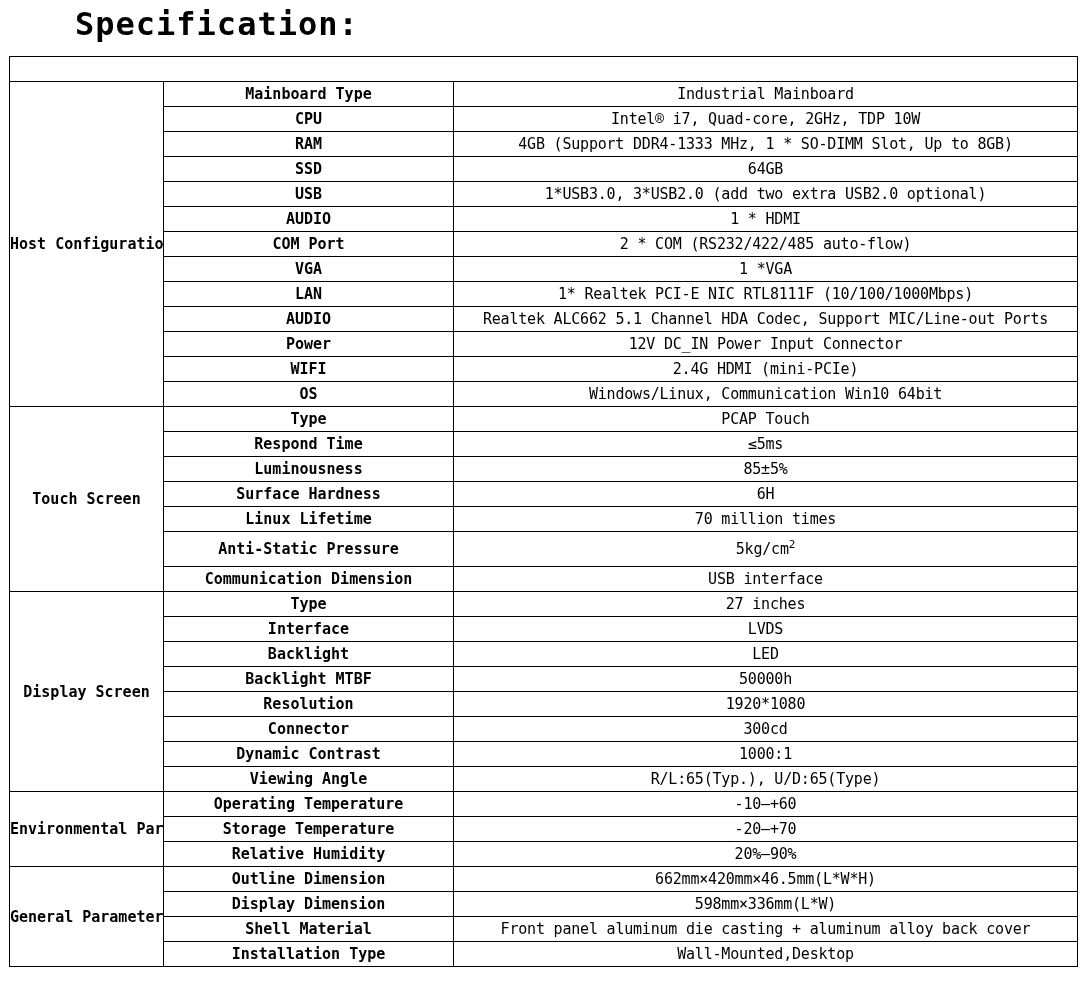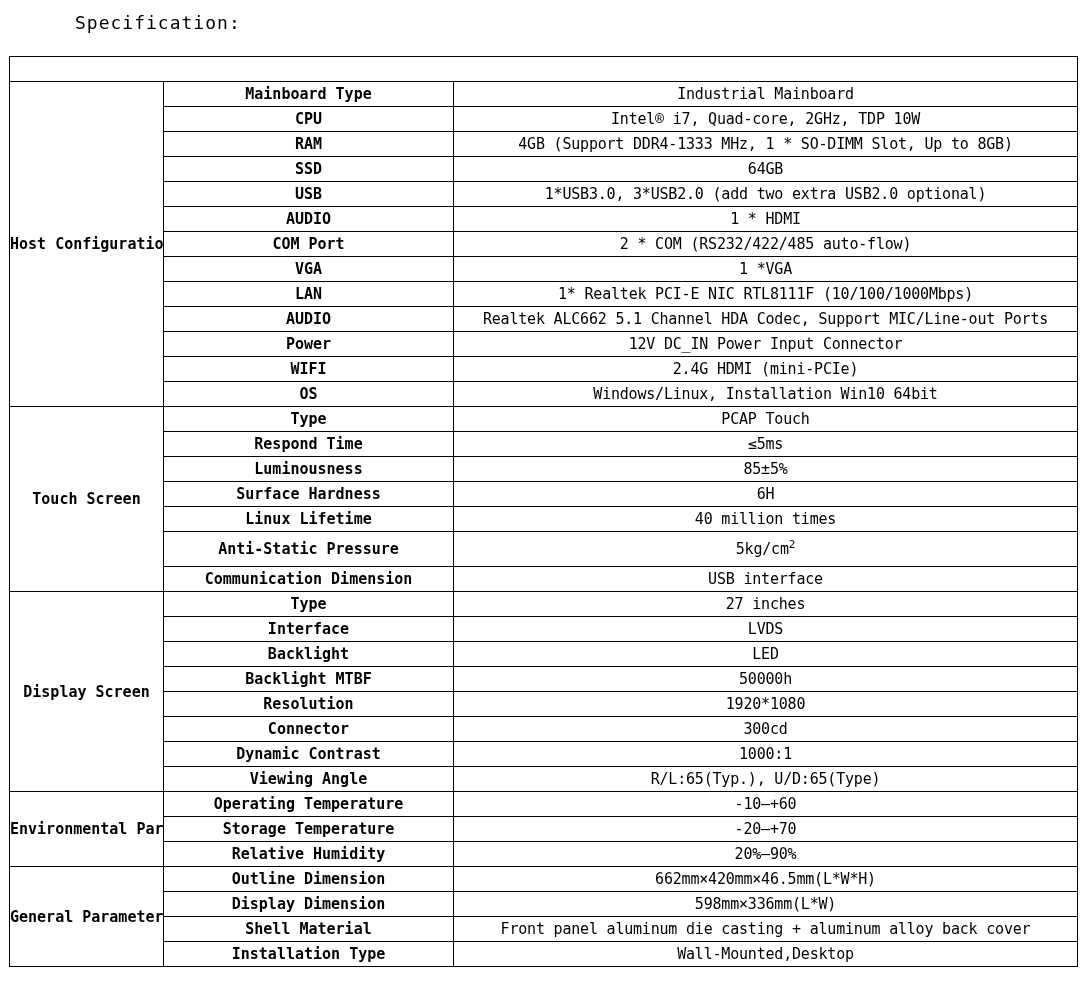--- a/index.html
+++ b/index.html
@@ -2,22 +2,22 @@
 <html><head>
 <meta charset="utf-8">
 <style>
   html, body { margin: 0; padding: 0; background: #ffffff; }
   body {
     width: 1086px; height: 981px; position: relative; overflow: hidden;
     font-family: "DejaVu Sans Mono", "Liberation Mono", monospace;
     color: #000;
   }
   .title {
-    position: absolute; left: 75px; top: 12px;
-    font-size: 18px; letter-spacing: 1px; font-weight: normal;
+    position: absolute; left: 75px; top: 5px;
+    font-size: 32px; letter-spacing: 1px; font-weight: bold;
   }
   table.spec {
     position: absolute; left: 9px; top: 56px;
     width: 1068px;
     border-collapse: collapse;
     table-layout: fixed;
   }
   table.spec td {
     border: 1.4px solid #000;
     padding: 0;
@@ -96,21 +96,21 @@
     <tr>
       <td class="lbl">Power</td>
       <td class="val">12V DC_IN Power Input Connector</td>
     </tr>
     <tr>
       <td class="lbl">WIFI</td>
       <td class="val">2.4G HDMI (mini-PCIe)</td>
     </tr>
     <tr>
       <td class="lbl">OS</td>
-      <td class="val">Windows/Linux, Installation Win10 64bit</td>
+      <td class="val">Windows/Linux, Communication Win10 64bit</td>
     </tr>
 
     <tr>
       <td class="cat" rowspan="7">Touch Screen</td>
       <td class="lbl">Type</td>
       <td class="val">PCAP Touch</td>
     </tr>
     <tr>
       <td class="lbl">Respond Time</td>
       <td class="val">≤5ms</td>
@@ -118,21 +118,21 @@
     <tr>
       <td class="lbl">Luminousness</td>
       <td class="val">85±5%</td>
     </tr>
     <tr>
       <td class="lbl">Surface Hardness</td>
       <td class="val">6H</td>
     </tr>
     <tr>
       <td class="lbl">Linux Lifetime</td>
-      <td class="val">40 million times</td>
+      <td class="val">70 million times</td>
     </tr>
     <tr class="tall">
       <td class="lbl">Anti-Static Pressure</td>
       <td class="val"><span>5kg/cm</span><sup>2</sup></td>
     </tr>
     <tr>
       <td class="lbl">Communication Dimension</td>
       <td class="val">USB interface</td>
     </tr>
 

